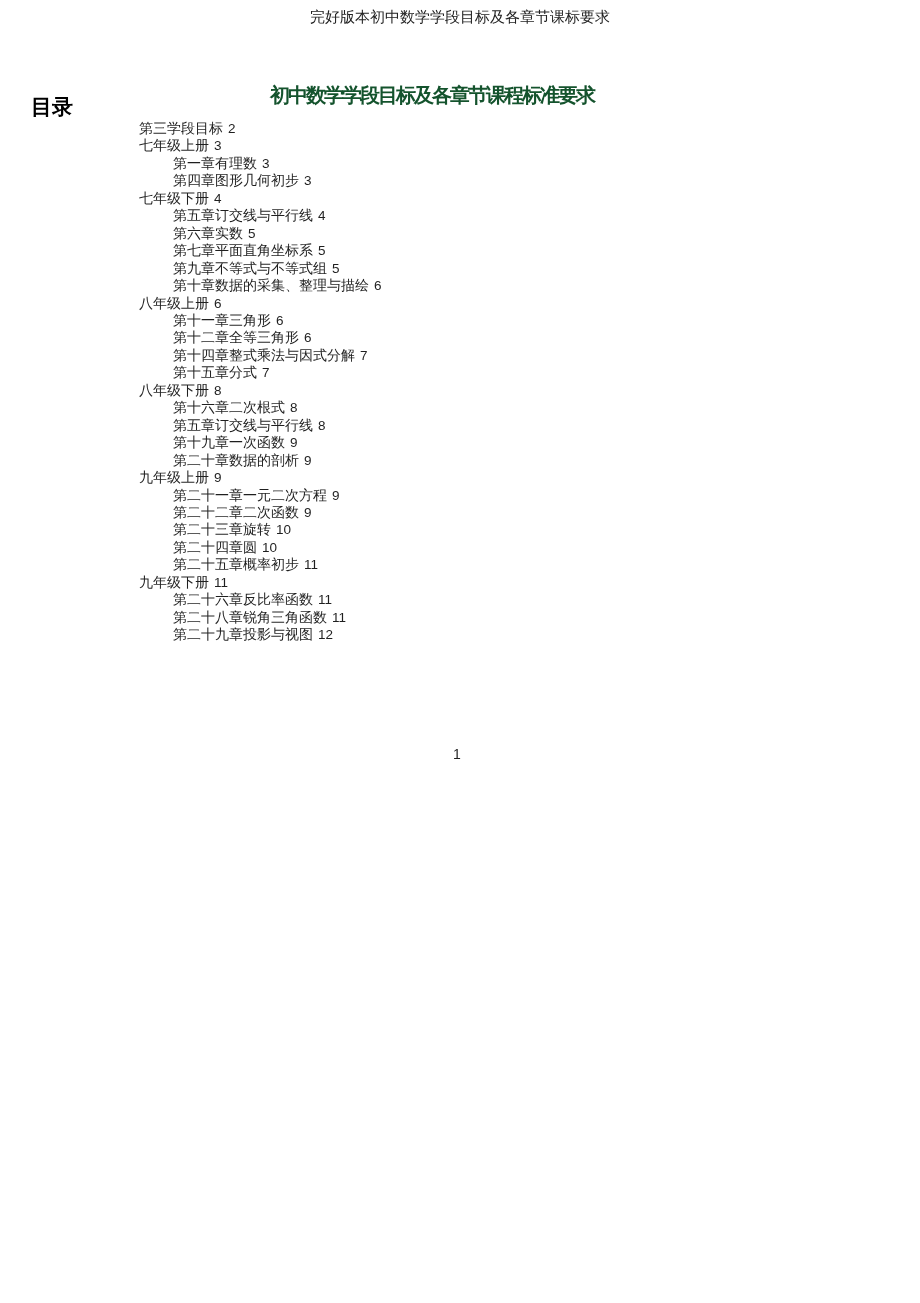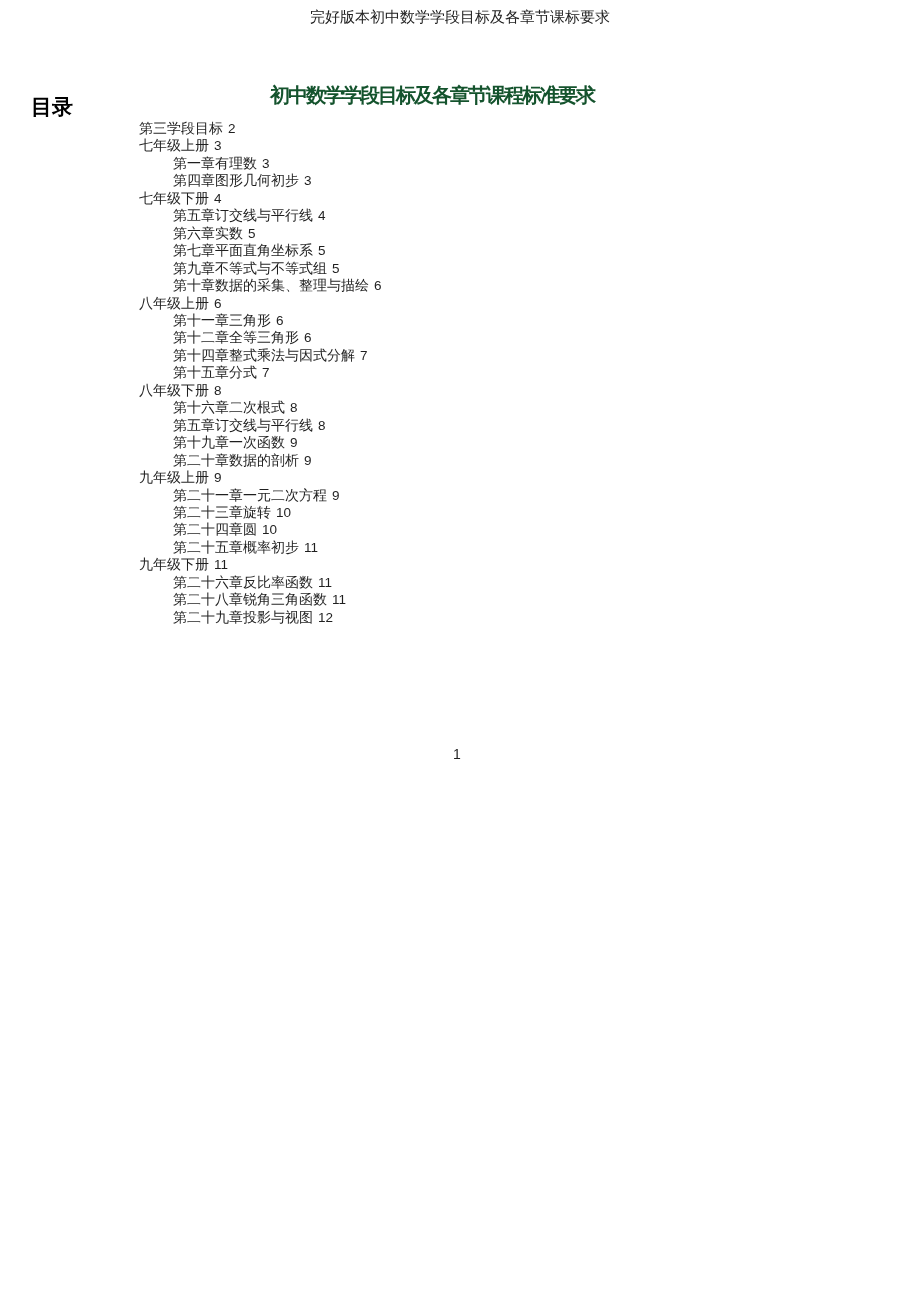--- a/index.html
+++ b/index.html
@@ -109,20 +109,21 @@
       <div class="toc-entry level-1"><span>第十二章全等三角形</span><span class="pg">6</span></div>
       <div class="toc-entry level-1"><span>第十四章整式乘法与因式分解</span><span class="pg">7</span></div>
       <div class="toc-entry level-1"><span>第十五章分式</span><span class="pg">7</span></div>
       <div class="toc-entry level-0"><span>八年级下册</span><span class="pg">8</span></div>
       <div class="toc-entry level-1"><span>第十六章二次根式</span><span class="pg">8</span></div>
       <div class="toc-entry level-1"><span>第五章订交线与平行线</span><span class="pg">8</span></div>
       <div class="toc-entry level-1"><span>第十九章一次函数</span><span class="pg">9</span></div>
       <div class="toc-entry level-1"><span>第二十章数据的剖析</span><span class="pg">9</span></div>
       <div class="toc-entry level-0"><span>九年级上册</span><span class="pg">9</span></div>
       <div class="toc-entry level-1"><span>第二十一章一元二次方程</span><span class="pg">9</span></div>
+      <div class="toc-entry level-1"><span>第二十二章二次函数</span><span class="pg">9</span></div>
       <div class="toc-entry level-1"><span>第二十三章旋转</span><span class="pg">10</span></div>
       <div class="toc-entry level-1"><span>第二十四章圆</span><span class="pg">10</span></div>
       <div class="toc-entry level-1"><span>第二十五章概率初步</span><span class="pg">11</span></div>
       <div class="toc-entry level-0"><span>九年级下册</span><span class="pg">11</span></div>
       <div class="toc-entry level-1"><span>第二十六章反比率函数</span><span class="pg">11</span></div>
       <div class="toc-entry level-1"><span>第二十八章锐角三角函数</span><span class="pg">11</span></div>
       <div class="toc-entry level-1"><span>第二十九章投影与视图</span><span class="pg">12</span></div>
     </div>
 
   <div class="page-number">1</div>

